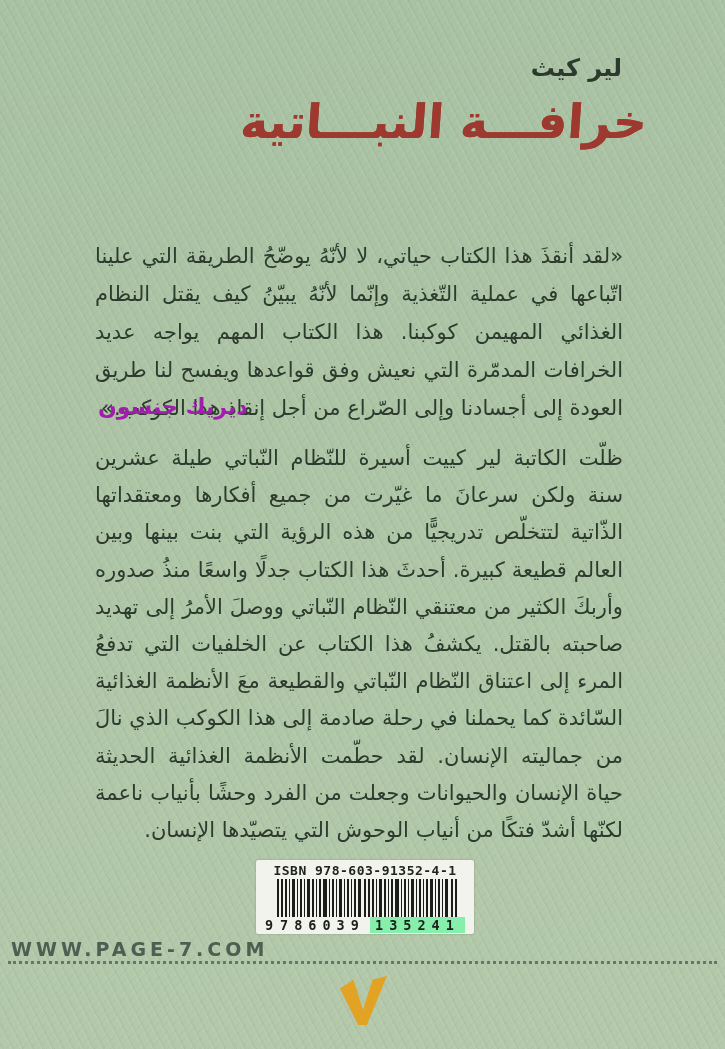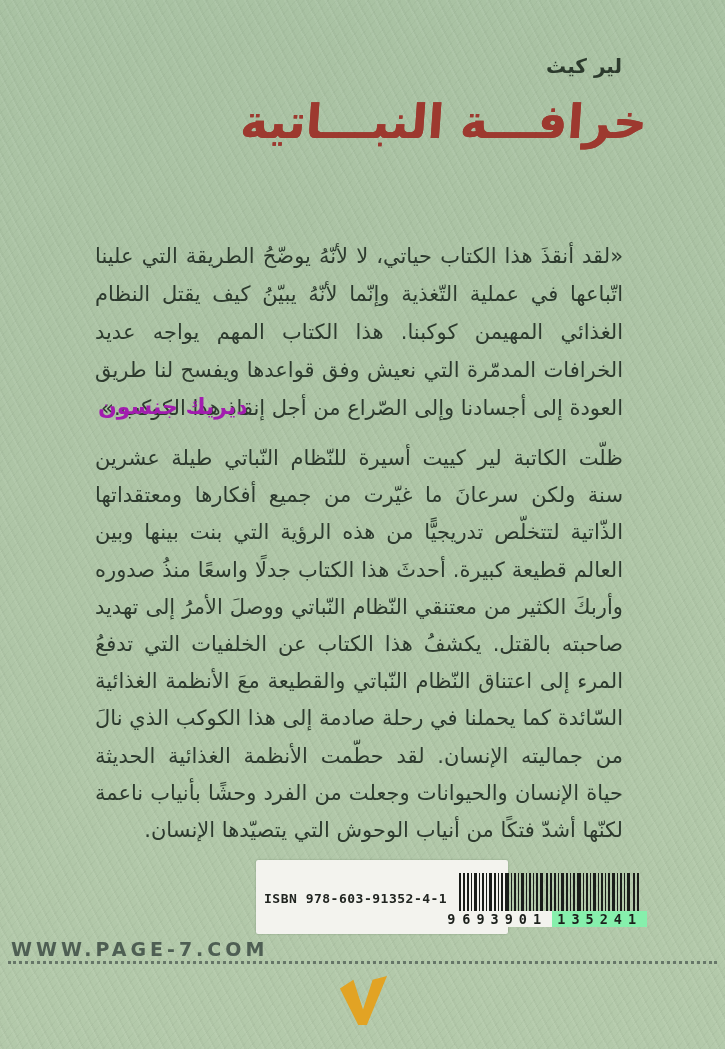--- a/index.html
+++ b/index.html
@@ -20,21 +20,21 @@
       repeating-linear-gradient(-48deg, rgba(90,110,85,0.05) 0 1px, transparent 1px 6px);
     pointer-events: none;
   }
 
   .author {
     position: absolute;
     top: 54px; right: 103px;
     width: 400px;
     direction: rtl;
     text-align: right;
-    font-size: 20px;
+    font-size: 24px;
     font-weight: bold;
     color: #2c3a2d;
     letter-spacing: 0.5px;
   }
 
   .title {
     position: absolute;
     top: 94px; right: 78px;
     width: 600px;
     direction: rtl;
@@ -65,27 +65,27 @@
     top: 394px; left: 98px;
     direction: rtl;
     font-size: 22px;
     font-weight: bold;
     color: #a21caf;
   }
 
   .barcode-box {
     position: absolute;
     top: 860px; left: 256px;
-    width: 252px; height: 74px;
+    width: 218px; height: 74px;
     background: #f3f3ee;
     border-radius: 2px;
     box-shadow: 0 0 2px rgba(40,60,40,0.35);
     padding: 3px 8px 0 8px;
     display: flex;
-    flex-direction: row;
+    flex-direction: column;
     align-items: center;
   }
   .isbn-line {
     font-family: "DejaVu Sans Mono", monospace;
     font-size: 13px;
     font-weight: bold;
     color: #202420;
     letter-spacing: 0.5px;
     white-space: nowrap;
   }
@@ -199,21 +199,21 @@
           <rect x="173" y="0" width="2" height="40"></rect>
         <rect x="177" y="0" width="1" height="40"></rect>
           <rect x="180" y="0" width="3" height="40"></rect>
 
         <rect x="186" y="0" width="2" height="50"></rect>
           <rect x="190" y="0" width="2" height="50"></rect>
       </g>
     </svg>
     <div class="barcode-digits">
       <span class="d-left">9</span>
-      <span class="d-mid">693901</span>
+      <span class="d-mid">786039</span>
       <span class="d-right">135241</span>
     </div>
   </div>
 </div>
 
 <div class="website">WWW.PAGE-7.COM</div>
 
 <div class="dotted-line"></div>
 
 <svg class="logo-v" viewBox="0 0 54 52">

